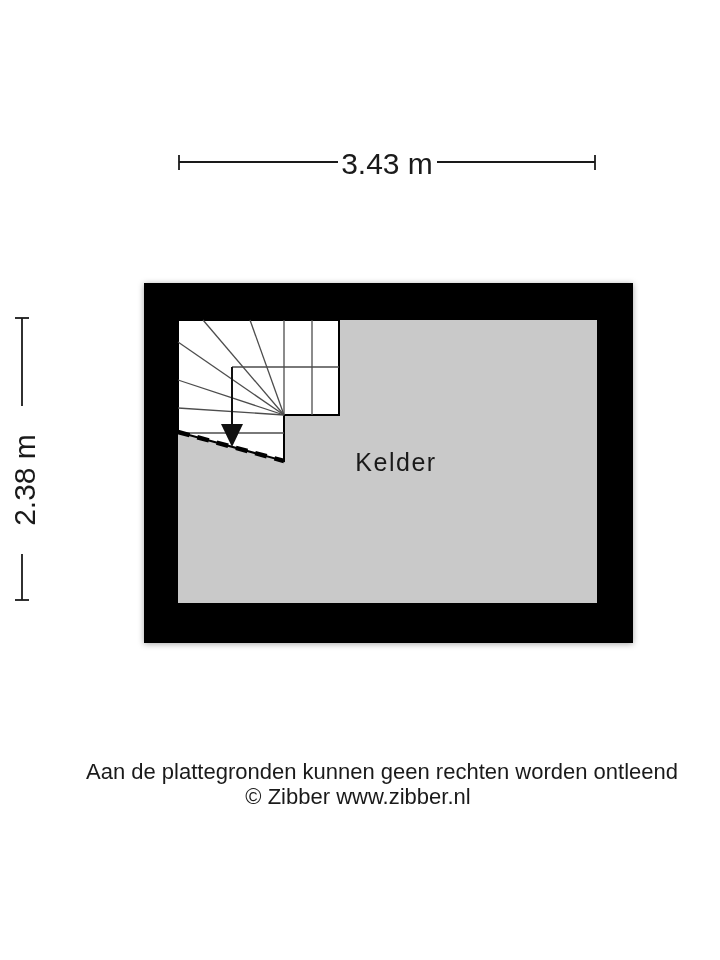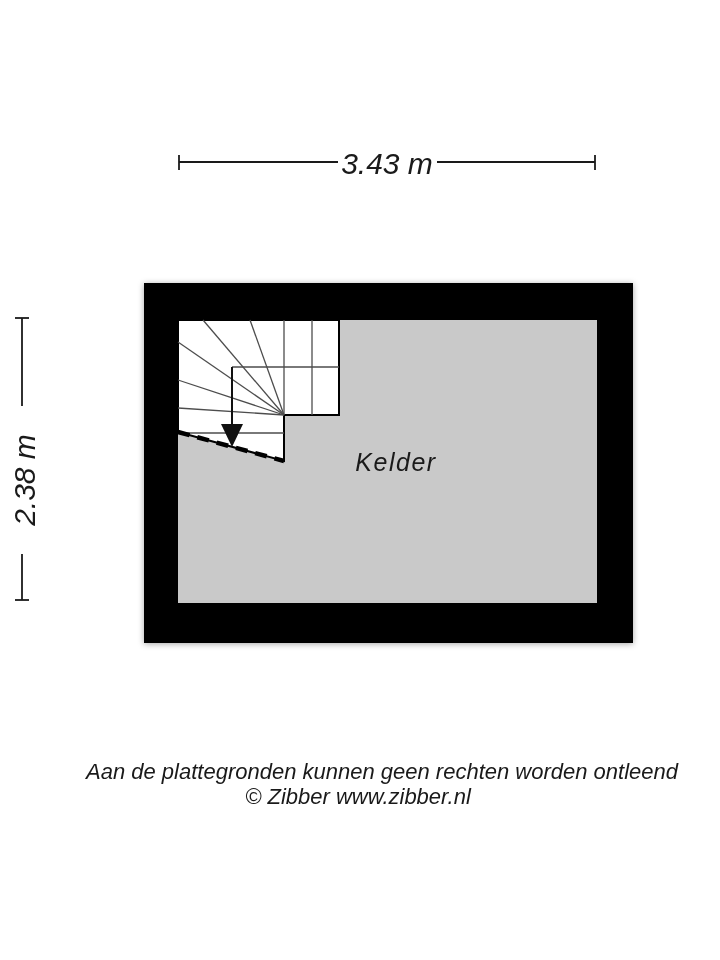--- a/index.html
+++ b/index.html
@@ -7,21 +7,20 @@
     padding: 0;
     background: #ffffff;
   }
   .page {
     position: relative;
     width: 720px;
     height: 960px;
     background: #ffffff;
     overflow: hidden;
     font-family: "Liberation Sans", sans-serif;
-    font-style: italic;
   }
   svg { display: block; }
   svg text {
     fill: #1a1a1a;
     font-family: "Liberation Sans", sans-serif;
   }
   .room-label {
     font-size: 25px;
     letter-spacing: 1.5px;
   }

